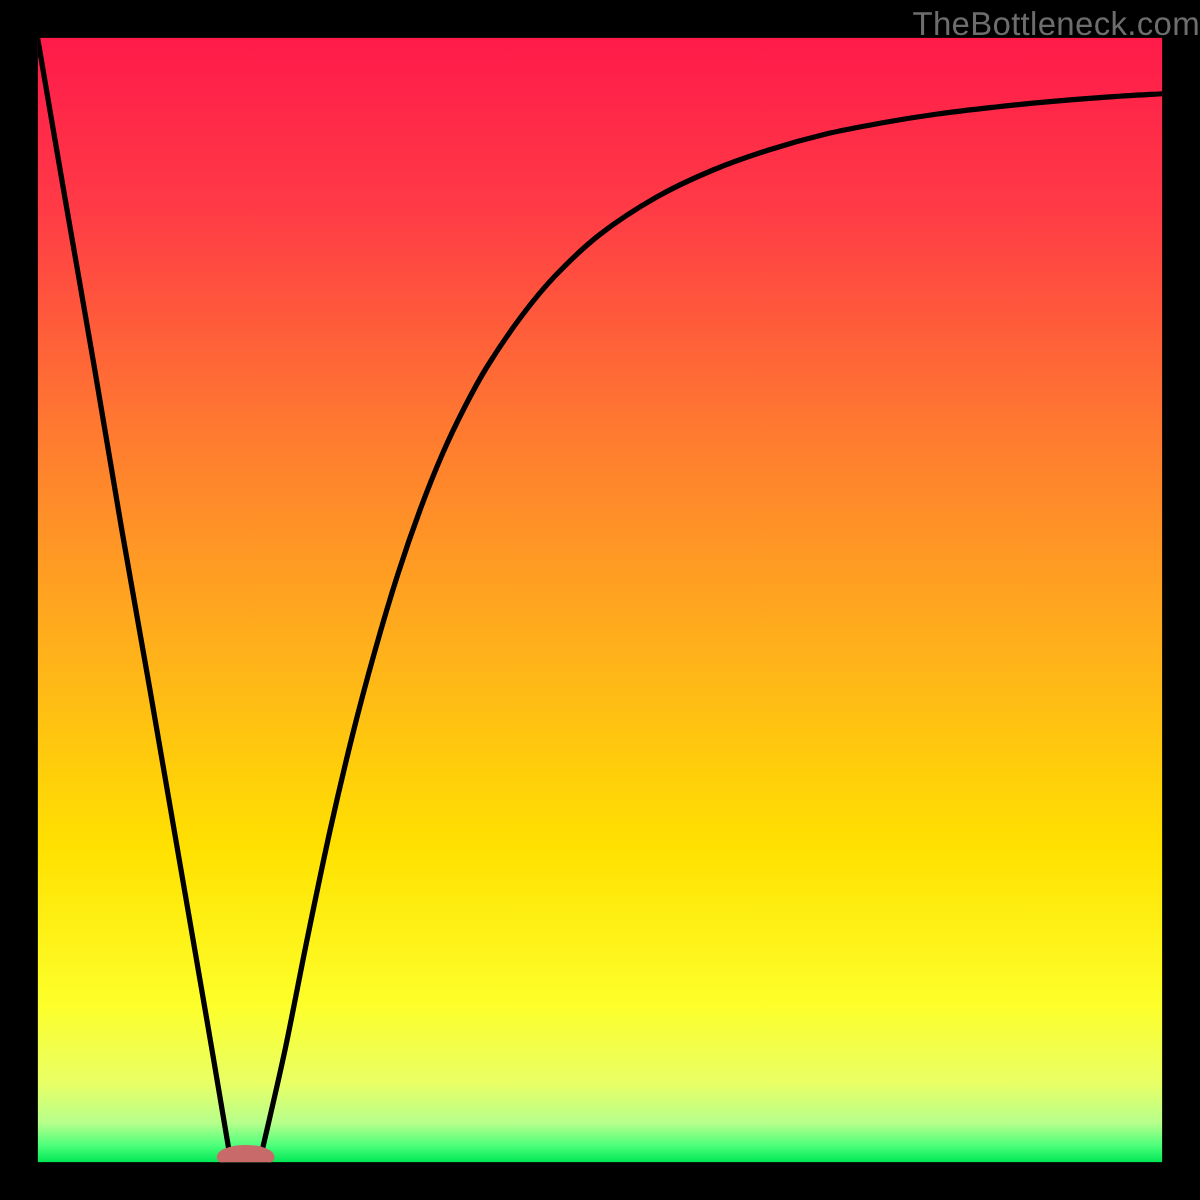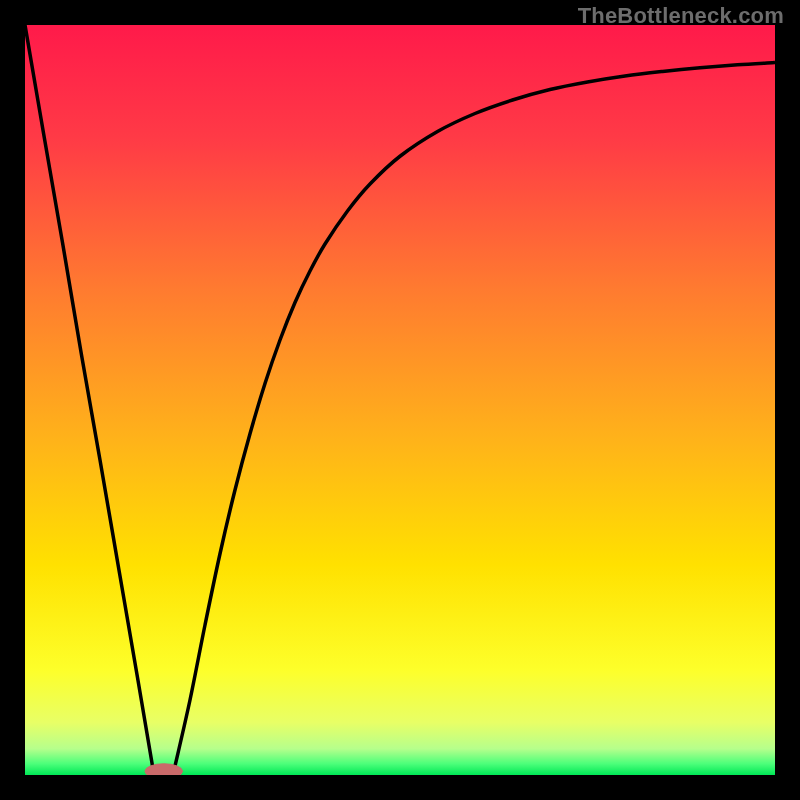--- a/index.html
+++ b/index.html
@@ -23,24 +23,24 @@
     position: absolute;
     left: 25px;
     top: 25px;
     width: 750px;
     height: 750px;
     overflow: hidden;
   }
   .watermark {
     position: absolute;
     top: 3px;
-    right: 16px;
+    right: 0;
     color: #6d6d6d;
     font-size: 22px;
-    font-weight: 700;
+    font-weight: 400;
     letter-spacing: 0.2px;
     user-select: none;
   }
   svg { display: block; }
 </style>
 </head>
 <body>
 
 <div class="frame">
   <div class="plot-area">

